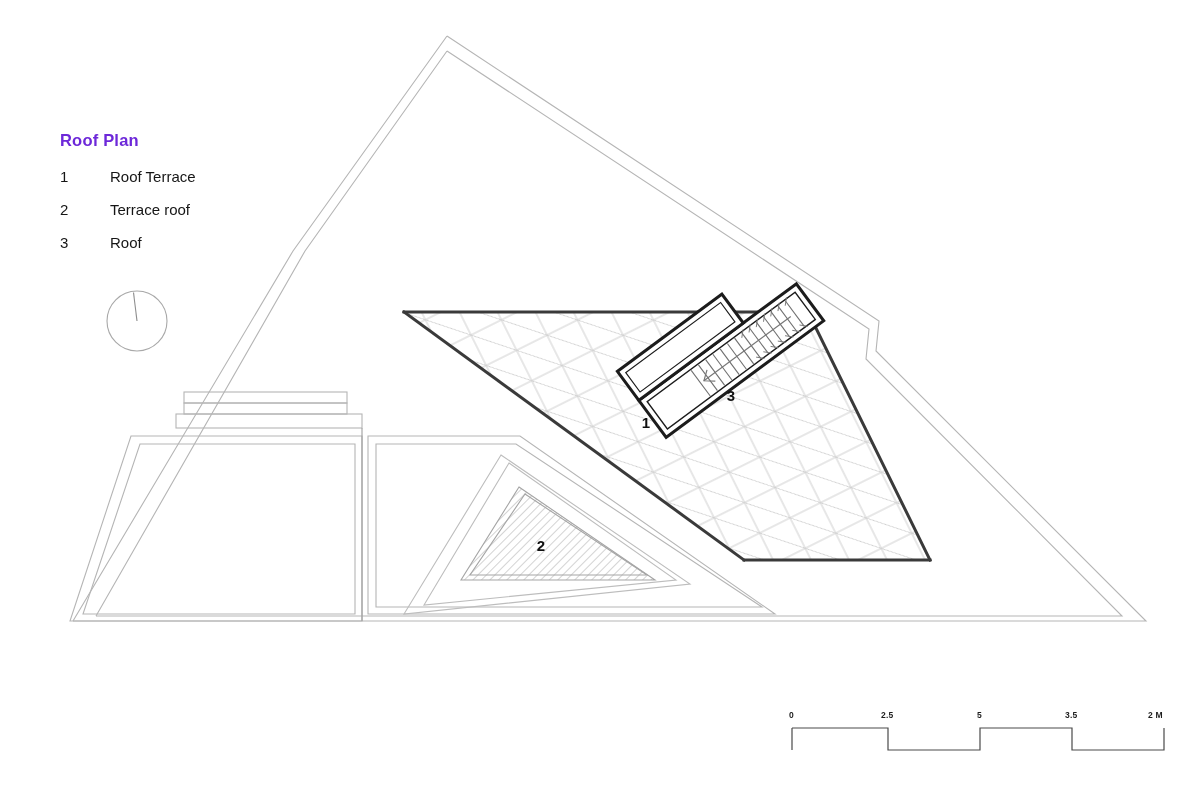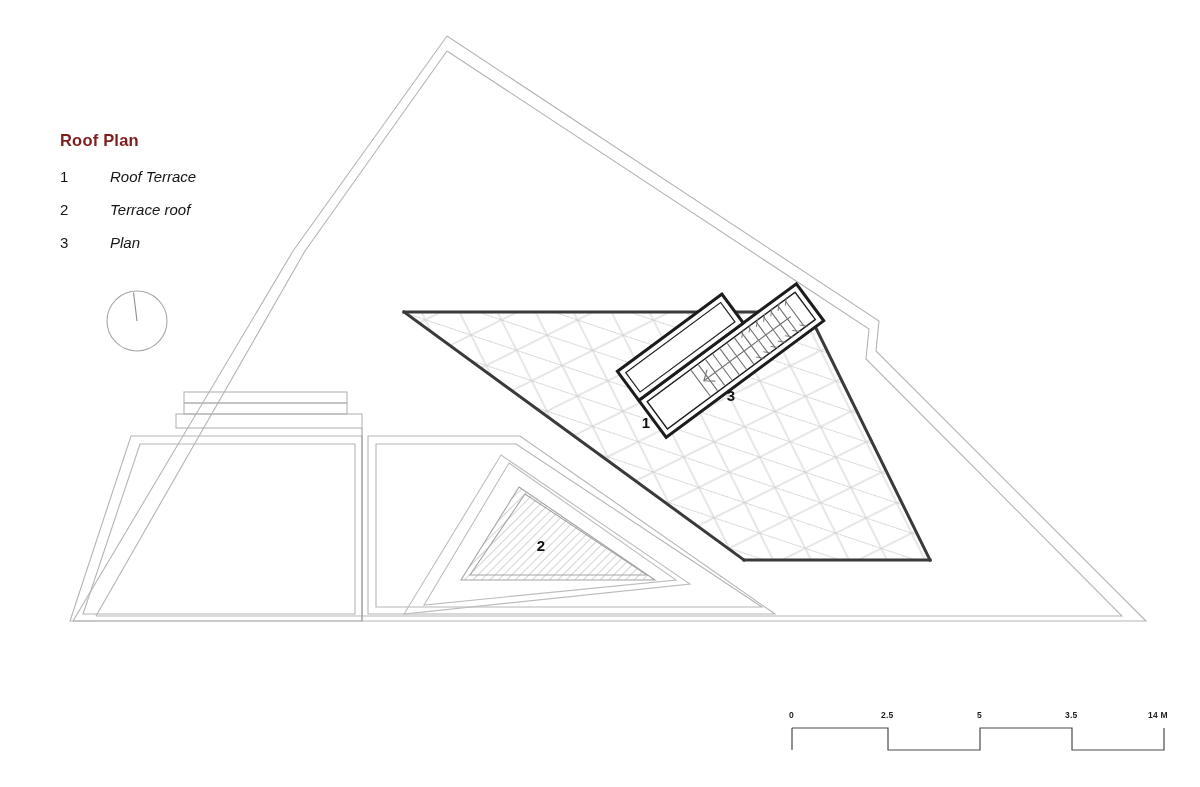--- a/index.html
+++ b/index.html
@@ -24,37 +24,36 @@
   .legend {
     position: absolute;
     left: 60px;
     top: 131px;
     width: 300px;
   }
   .legend-title {
     font-size: 16.5px;
     font-weight: bold;
     letter-spacing: .2px;
-    color: #7f1d1d;
+    color: #6d28d9;
     margin: 0 0 18px 0;
   }
   .legend-row {
     display: flex;
     align-items: baseline;
     margin-bottom: 16px;
     font-size: 15px;
     color: #151515;
   }
   .legend-key {
     width: 50px;
     flex: 0 0 50px;
   }
   .legend-label {
     flex: 1 1 auto;
-    font-style: italic;
   }
   .compass {
     position: absolute;
     left: 105px;
     top: 289px;
     width: 64px;
     height: 64px;
   }
   svg { display: block; }
   .scalebar {
@@ -84,21 +83,21 @@
     <span class="legend-label">Roof Terrace</span>
   </div>
 
   <div class="legend-row">
     <span class="legend-key">2</span>
     <span class="legend-label">Terrace roof</span>
   </div>
 
   <div class="legend-row">
     <span class="legend-key">3</span>
-    <span class="legend-label">Plan</span>
+    <span class="legend-label">Roof</span>
   </div>
 </div>
 
 <div class="compass">
   <svg width="64" height="64" viewBox="0 0 64 64">
     <circle cx="32" cy="32" r="30" fill="none" stroke="#a8a8a8" stroke-width="1.1"></circle>
     <line x1="32" y1="32" x2="28.5" y2="3.5" stroke="#8d8d8d" stroke-width="1.1"></line>
   </svg>
 </div>
 
@@ -226,14 +225,14 @@
 </svg>
 
 <div class="scalebar">
   <svg width="400" height="46" viewBox="0 0 400 46">
     <path d="M12,14 V36 M12,14 H108 V36 H200 V14 H292 V36 H384 V14" fill="none" stroke="#4a4a4a" stroke-width="1.2"></path>
   </svg>
   <span class="sb-label" style="left:9px; top:-4px;">0</span>
   <span class="sb-label" style="left:101px; top:-4px;">2.5</span>
   <span class="sb-label" style="left:197px; top:-4px;">5</span>
   <span class="sb-label" style="left:285px; top:-4px;">3.5</span>
-  <span class="sb-label" style="left:368px; top:-4px;">14 M</span>
+  <span class="sb-label" style="left:368px; top:-4px;">2 M</span>
 </div>
 
 </body></html>

